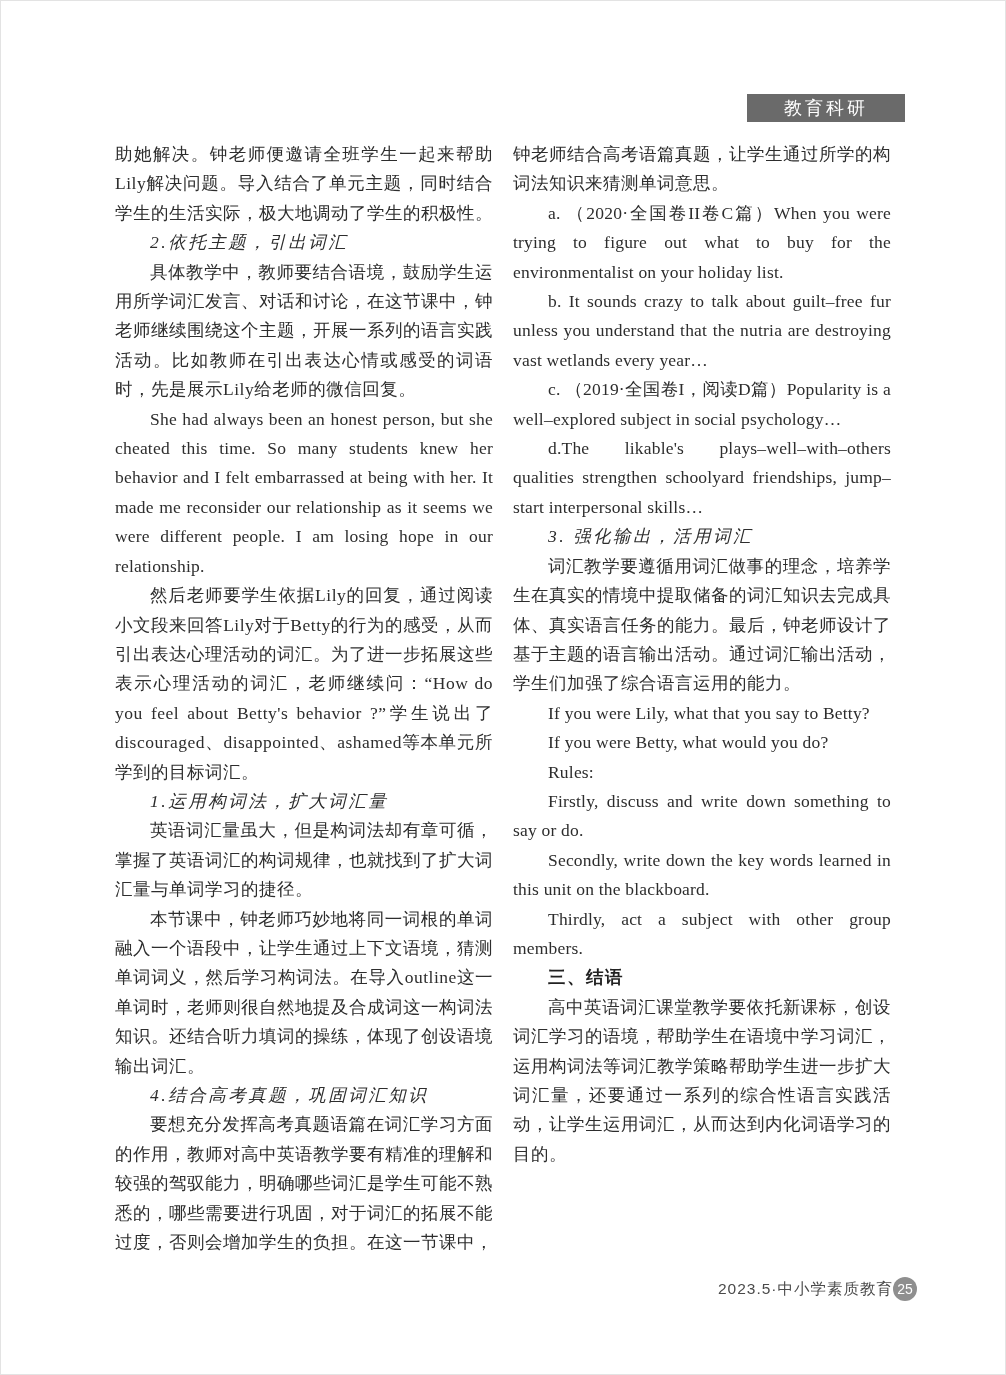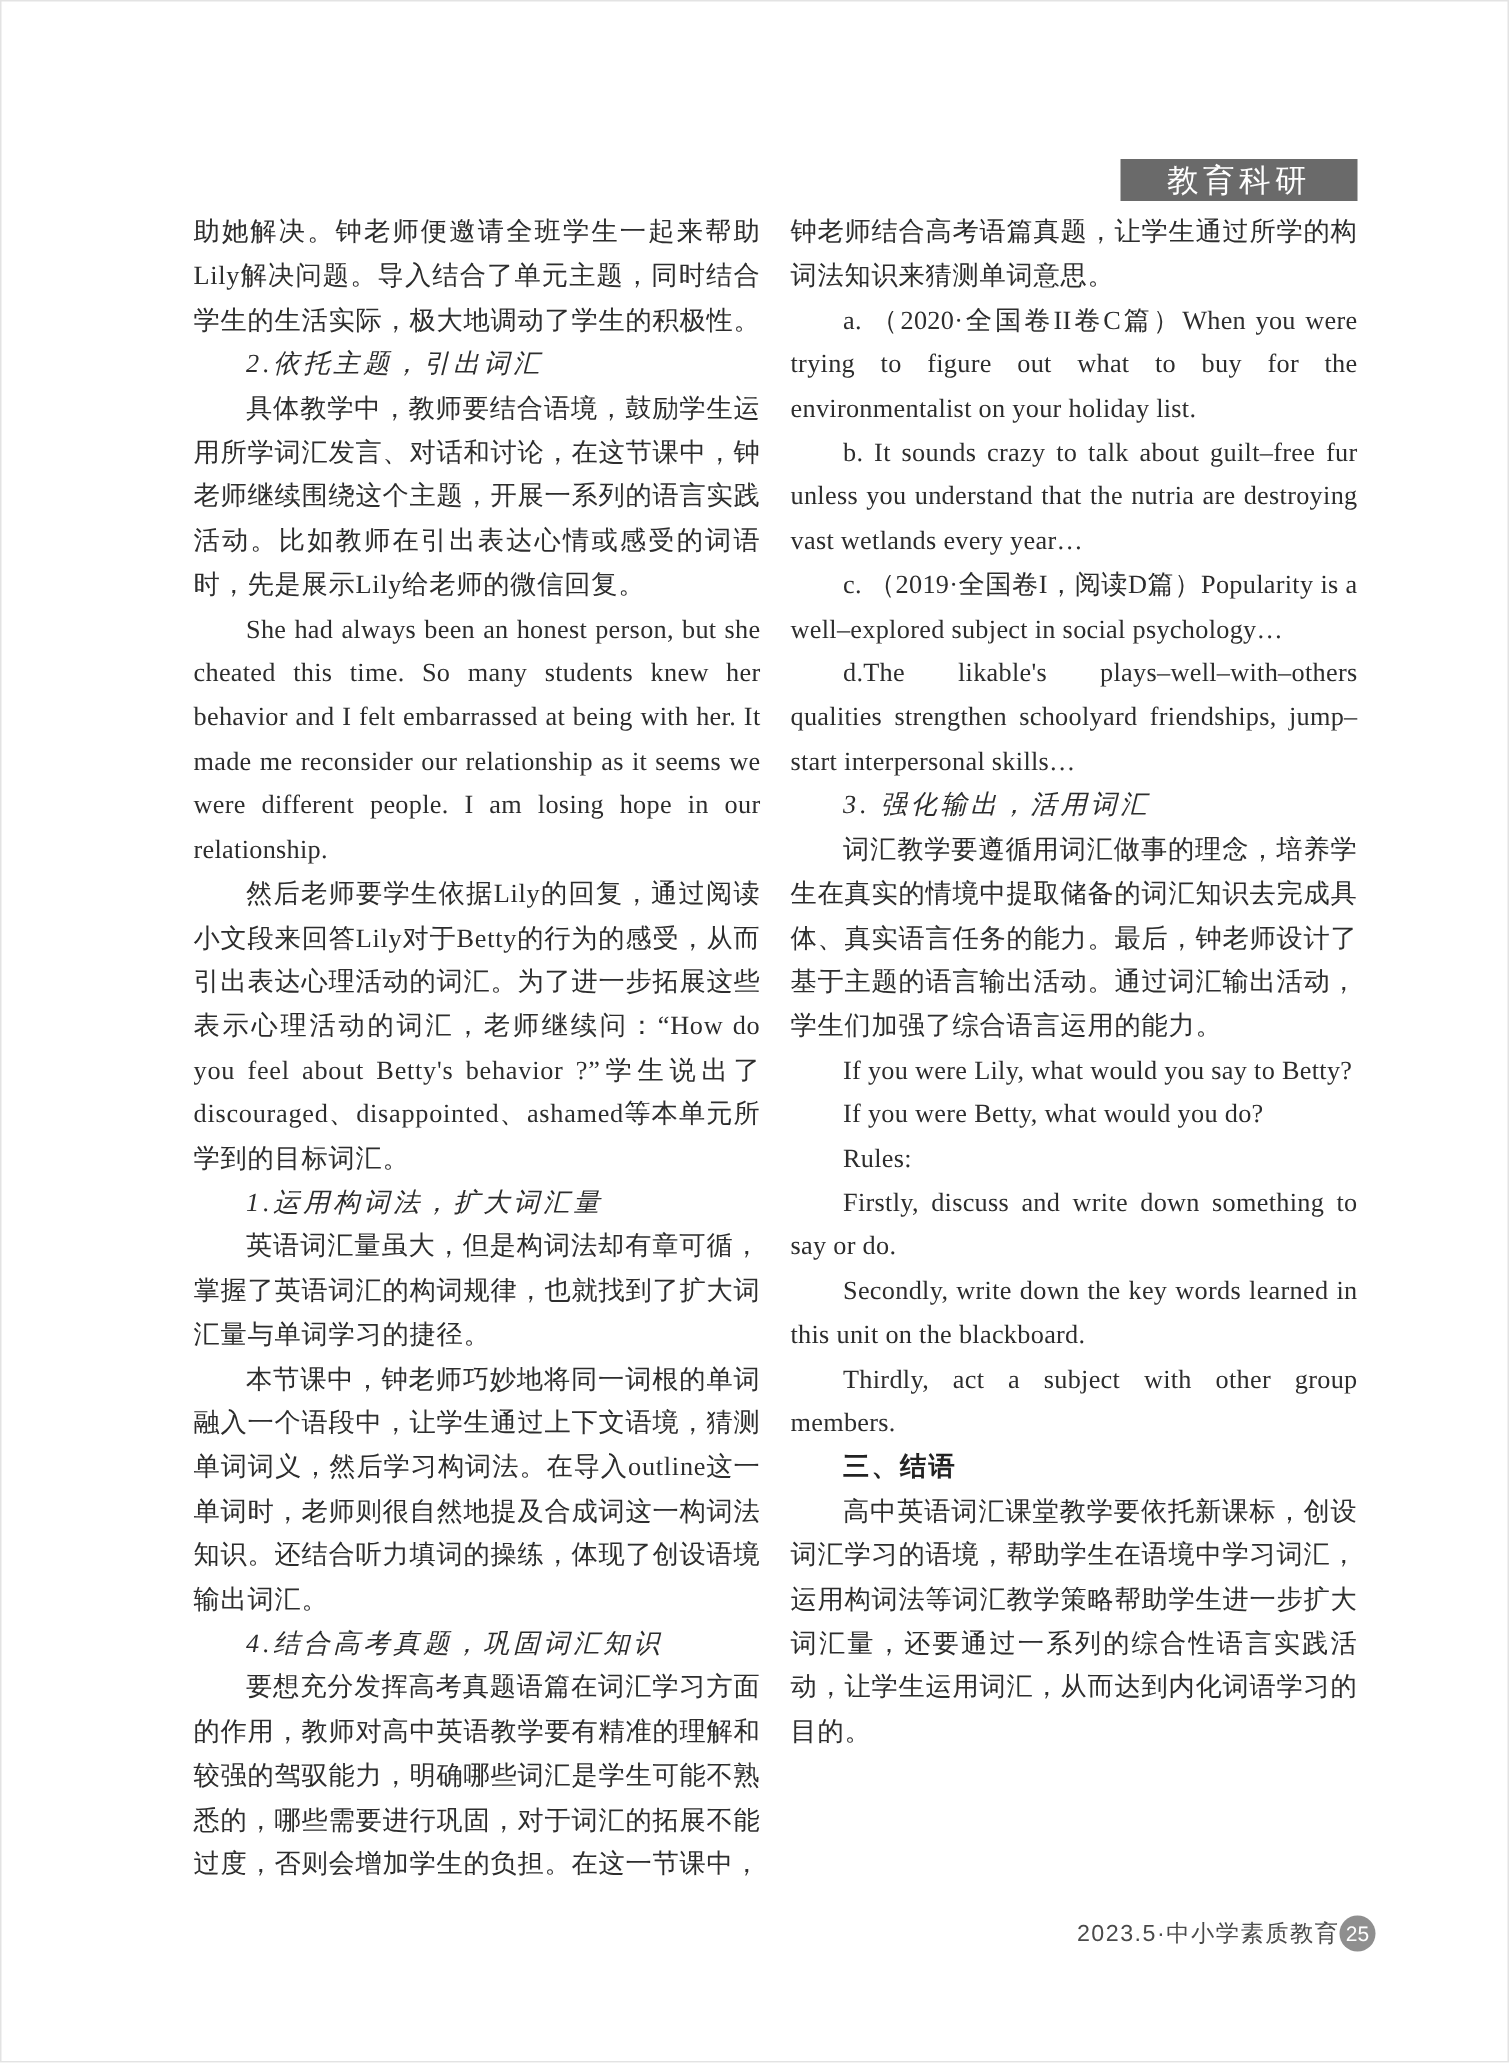--- a/index.html
+++ b/index.html
@@ -19,25 +19,25 @@
     font-family:"Liberation Serif","DejaVu Serif",serif;
     color:var(--text-color);
     overflow:hidden;
   }
   .header-badge{
     position:absolute;left:746px;top:93px;
     width:158px;height:28px;
     background:var(--badge-bg);
     color:var(--badge-text);
     font-family:"Liberation Sans","DejaVu Sans",sans-serif;
-    font-size:21px;letter-spacing:3px;
-    display:flex;align-items:center;justify-content:center;margin-top:12px;
+    font-size:18px;letter-spacing:3px;
+    display:flex;align-items:center;justify-content:center;
   }
   .columns{
-    position:absolute;left:128px;top:139px;
+    position:absolute;left:114px;top:139px;
     width:776px;
     display:flex;gap:20px;
   }
   .col{
     width:378px;
     font-size:17.5px;
     line-height:29.4px;
     text-align:justify;
     letter-spacing:0.5px;
     color:var(--text-color);
@@ -88,21 +88,21 @@
         <p class="para s-body">要想充分发挥高考真题语篇在词汇学习方面的作用，教师对高中英语教学要有精准的理解和较强的驾驭能力，明确哪些词汇是学生可能不熟悉的，哪些需要进行巩固，对于词汇的拓展不能过度，否则会增加学生的负担。在这一节课中，</p>
       </div>
     <div class="col" id="col-right">
         <p class="para s-body-flow">钟老师结合高考语篇真题，让学生通过所学的构词法知识来猜测单词意思。</p>
         <p class="para s-english">a. （2020·全国卷II卷C篇）When you were trying to figure out what to buy for the environmentalist on your holiday list.</p>
         <p class="para s-english">b. It sounds crazy to talk about guilt–free fur unless you understand that the nutria are destroying vast wetlands every year…</p>
         <p class="para s-english">c. （2019·全国卷I，阅读D篇）Popularity is a well–explored subject in social psychology…</p>
         <p class="para s-english">d.The likable's plays–well–with–others qualities strengthen schoolyard friendships, jump–start interpersonal skills…</p>
         <p class="para s-sub">3. 强化输出，活用词汇</p>
         <p class="para s-body">词汇教学要遵循用词汇做事的理念，培养学生在真实的情境中提取储备的词汇知识去完成具体、真实语言任务的能力。最后，钟老师设计了基于主题的语言输出活动。通过词汇输出活动，学生们加强了综合语言运用的能力。</p>
-        <p class="para s-english">If you were Lily, what would you say to Betty?</p>
+        <p class="para s-english">If you were Lily, what that you say to Betty?</p>
         <p class="para s-english">If you were Betty, what would you do?</p>
         <p class="para s-english">Rules:</p>
         <p class="para s-english">Firstly, discuss and write down something to say or do.</p>
         <p class="para s-english">Secondly, write down the key words learned in this unit on the blackboard.</p>
         <p class="para s-english">Thirdly, act a subject with other group members.</p>
         <p class="para s-heading">三、结语</p>
         <p class="para s-body">高中英语词汇课堂教学要依托新课标，创设词汇学习的语境，帮助学生在语境中学习词汇，运用构词法等词汇教学策略帮助学生进一步扩大词汇量，还要通过一系列的综合性语言实践活动，让学生运用词汇，从而达到内化词语学习的目的。</p>
       </div>
   </div>
 

